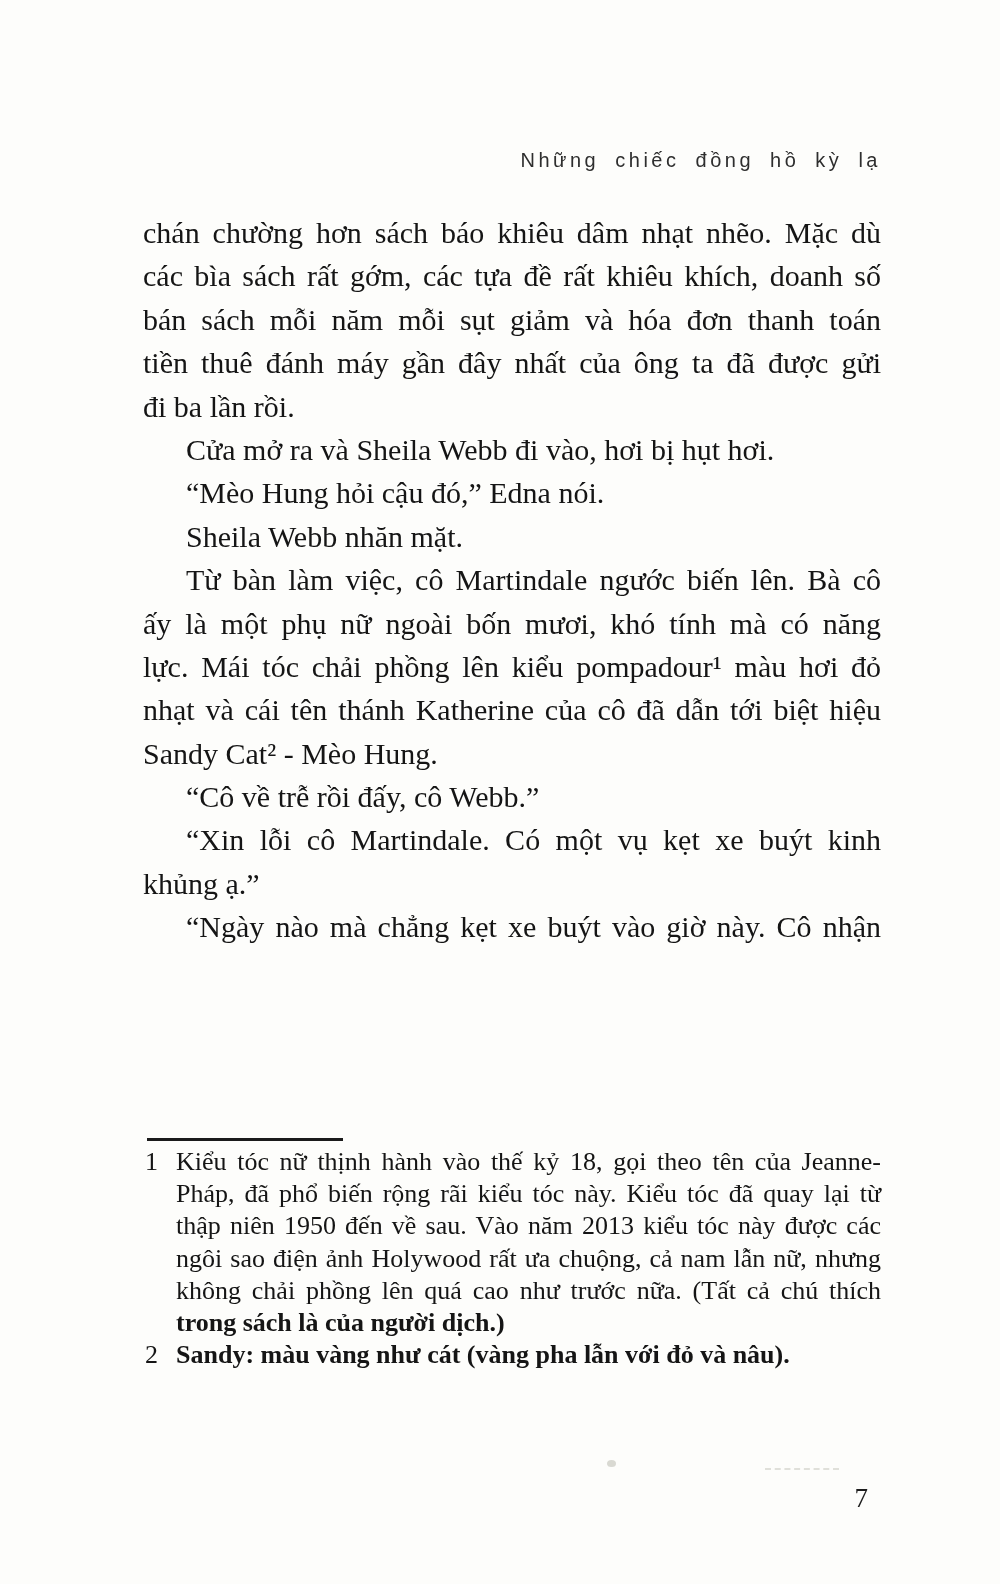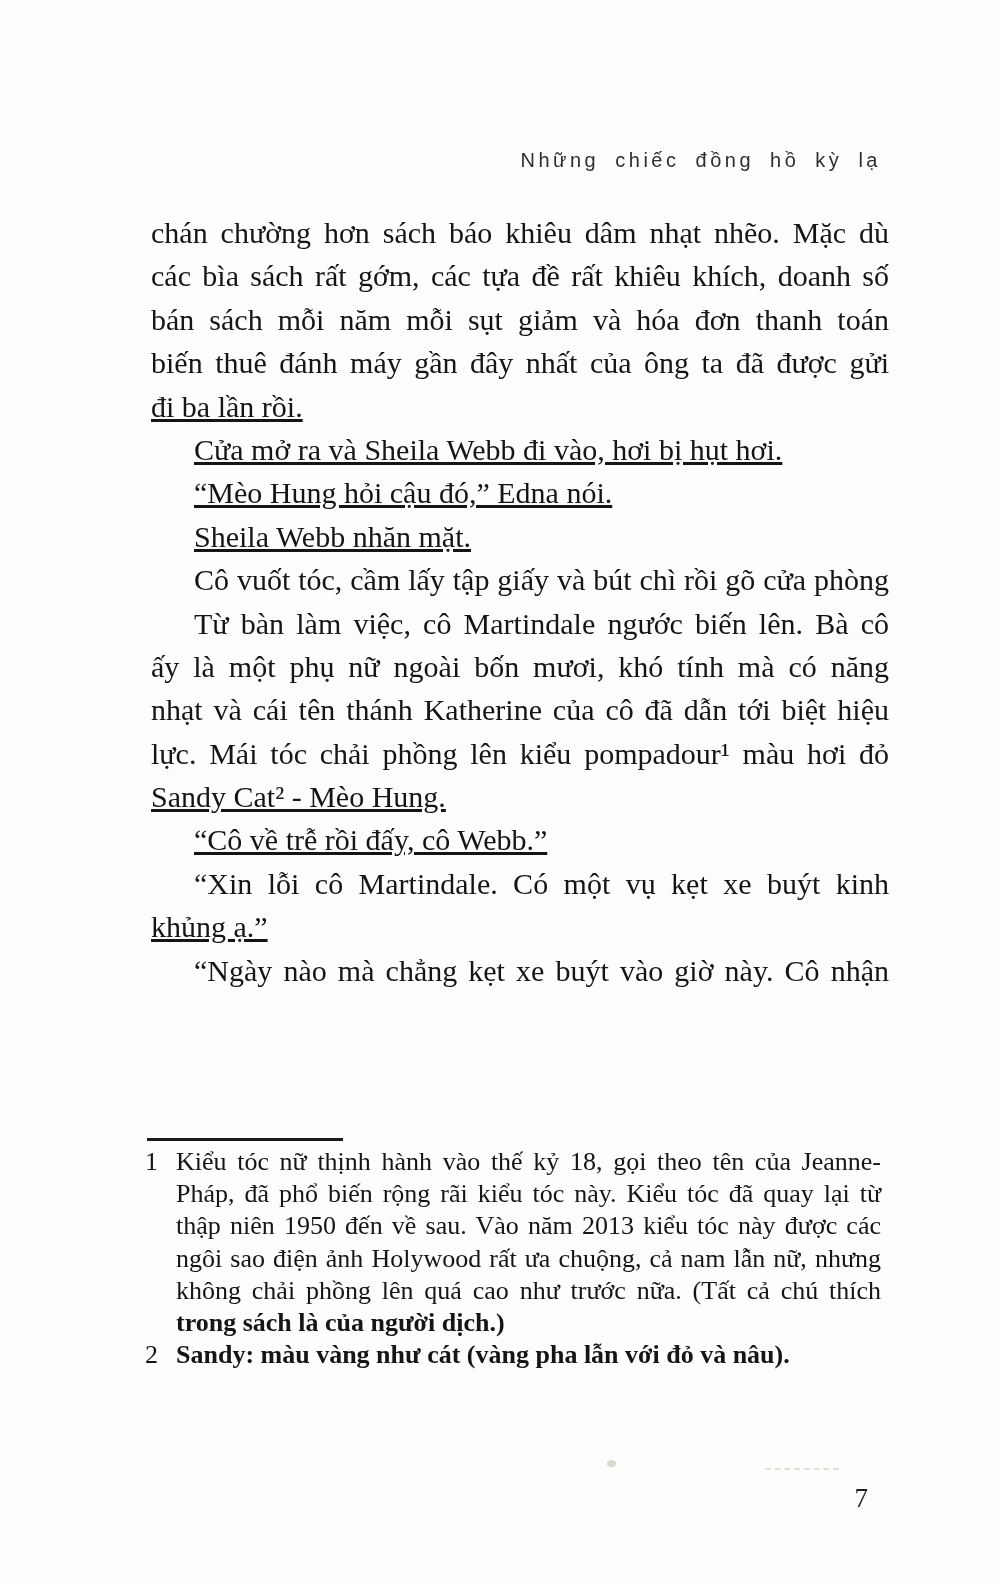--- a/index.html
+++ b/index.html
@@ -24,31 +24,31 @@
     letter-spacing:3.5px;
     word-spacing:7px;
     color:#2e2e2e;
     transform:scaleY(1.05);
     transform-origin:right top;
   }
 
   
   .body-text {
     position:absolute;
-    left:151px; top:211px; width:738px;
+    left:143px; top:211px; width:738px;
   }
   .line {
     height:43.4px;
     line-height:43.4px;
     font-size:30px;
     text-align:justify;
     text-align-last:justify;
     white-space:nowrap;
   }
-  .line.last { text-align-last:left;text-decoration:underline; }
+  .line.last { text-align-last:left; }
   .line.indent { text-indent:43px; }
 
   
   .fn-divider {
     position:absolute;
     left:147px; top:1138px;
     width:196px; height:3px;
     background:#1b1b1b;
   }
 
@@ -104,41 +104,40 @@
   <div class="running-header">Những chiếc đồng hồ kỳ lạ</div>
 
   <div class="body-text">
 
       <div class="line">chán chường hơn sách báo khiêu dâm nhạt nhẽo. Mặc dù</div>
 
       <div class="line">các bìa sách rất gớm, các tựa đề rất khiêu khích, doanh số</div>
 
       <div class="line">bán sách mỗi năm mỗi sụt giảm và hóa đơn thanh toán</div>
 
-      <div class="line">biến thuê đánh máy gần đây nhất của ông ta đã được gửi</div>
+      <div class="line">tiền thuê đánh máy gần đây nhất của ông ta đã được gửi</div>
 
       <div class="line last">đi ba lần rồi.</div>
 
       <div class="line indent last">Cửa mở ra và Sheila Webb đi vào, hơi bị hụt hơi.</div>
 
       <div class="line indent last">“Mèo Hung hỏi cậu đó,” Edna nói.</div>
 
       <div class="line indent last">Sheila Webb nhăn mặt.</div>
 
 
-      <div class="line indent">Cô vuốt tóc, cầm lấy tập giấy và bút chì rồi gõ cửa phòng</div>
 
 
       <div class="line indent">Từ bàn làm việc, cô Martindale ngước biến lên. Bà cô</div>
 
       <div class="line">ấy là một phụ nữ ngoài bốn mươi, khó tính mà có năng</div>
 
+      <div class="line">lực. Mái tóc chải phồng lên kiểu pompadour¹ màu hơi đỏ</div>
+
       <div class="line">nhạt và cái tên thánh Katherine của cô đã dẫn tới biệt hiệu</div>
-
-      <div class="line">lực. Mái tóc chải phồng lên kiểu pompadour¹ màu hơi đỏ</div>
 
       <div class="line last">Sandy Cat² - Mèo Hung.</div>
 
       <div class="line indent last">“Cô về trễ rồi đấy, cô Webb.”</div>
 
       <div class="line indent">“Xin lỗi cô Martindale. Có một vụ kẹt xe buýt kinh</div>
 
       <div class="line last">khủng ạ.”</div>
 
       <div class="line indent">“Ngày nào mà chẳng kẹt xe buýt vào giờ này. Cô nhận</div>

